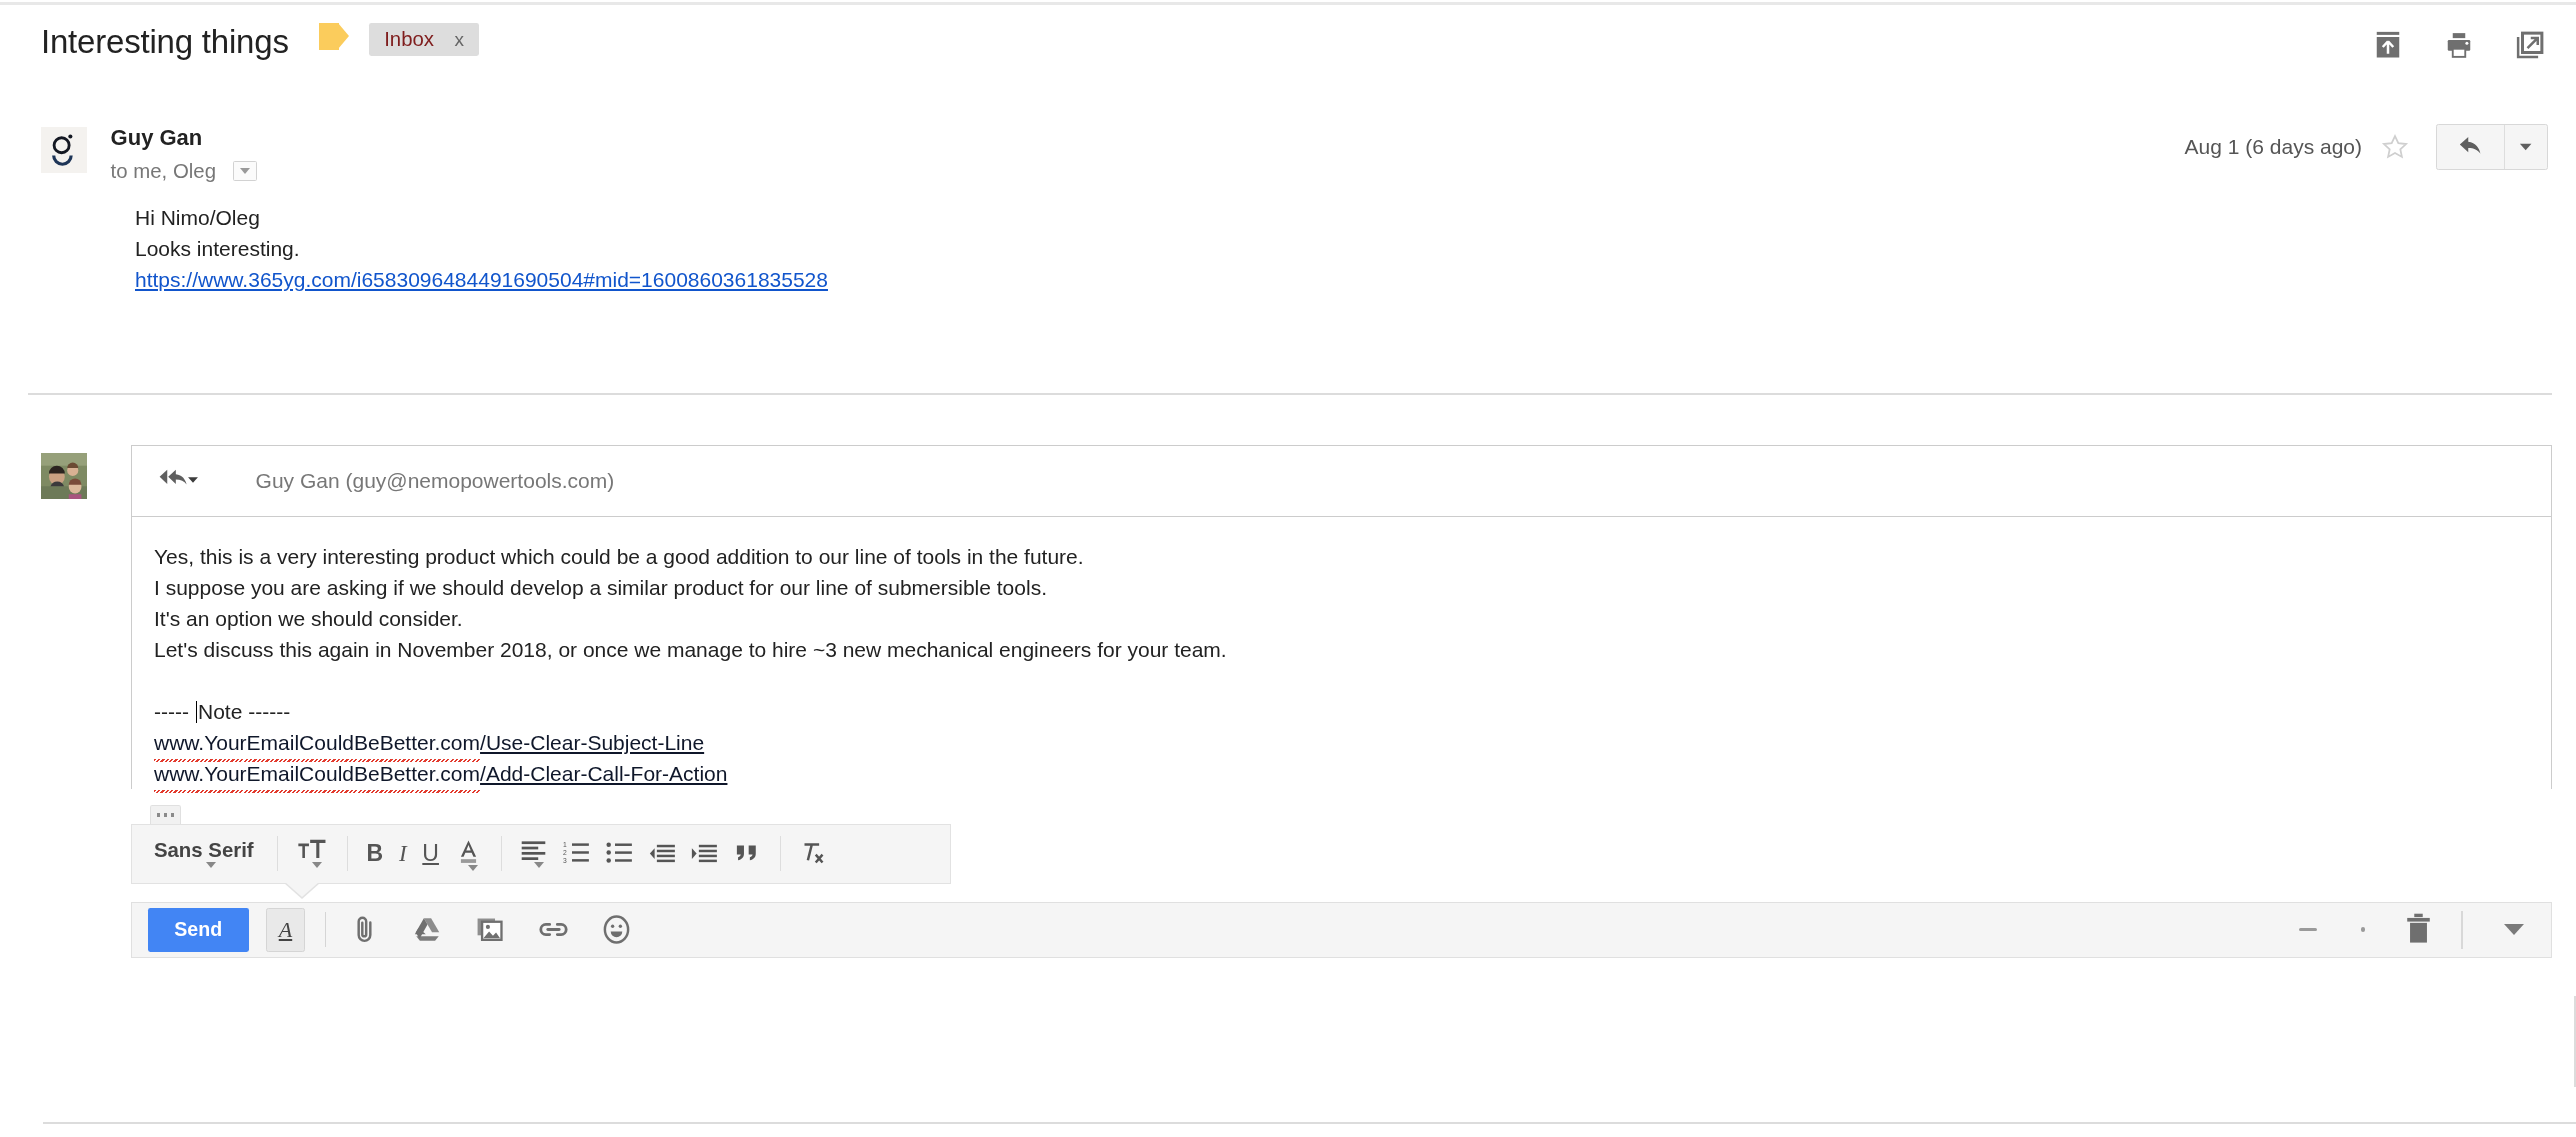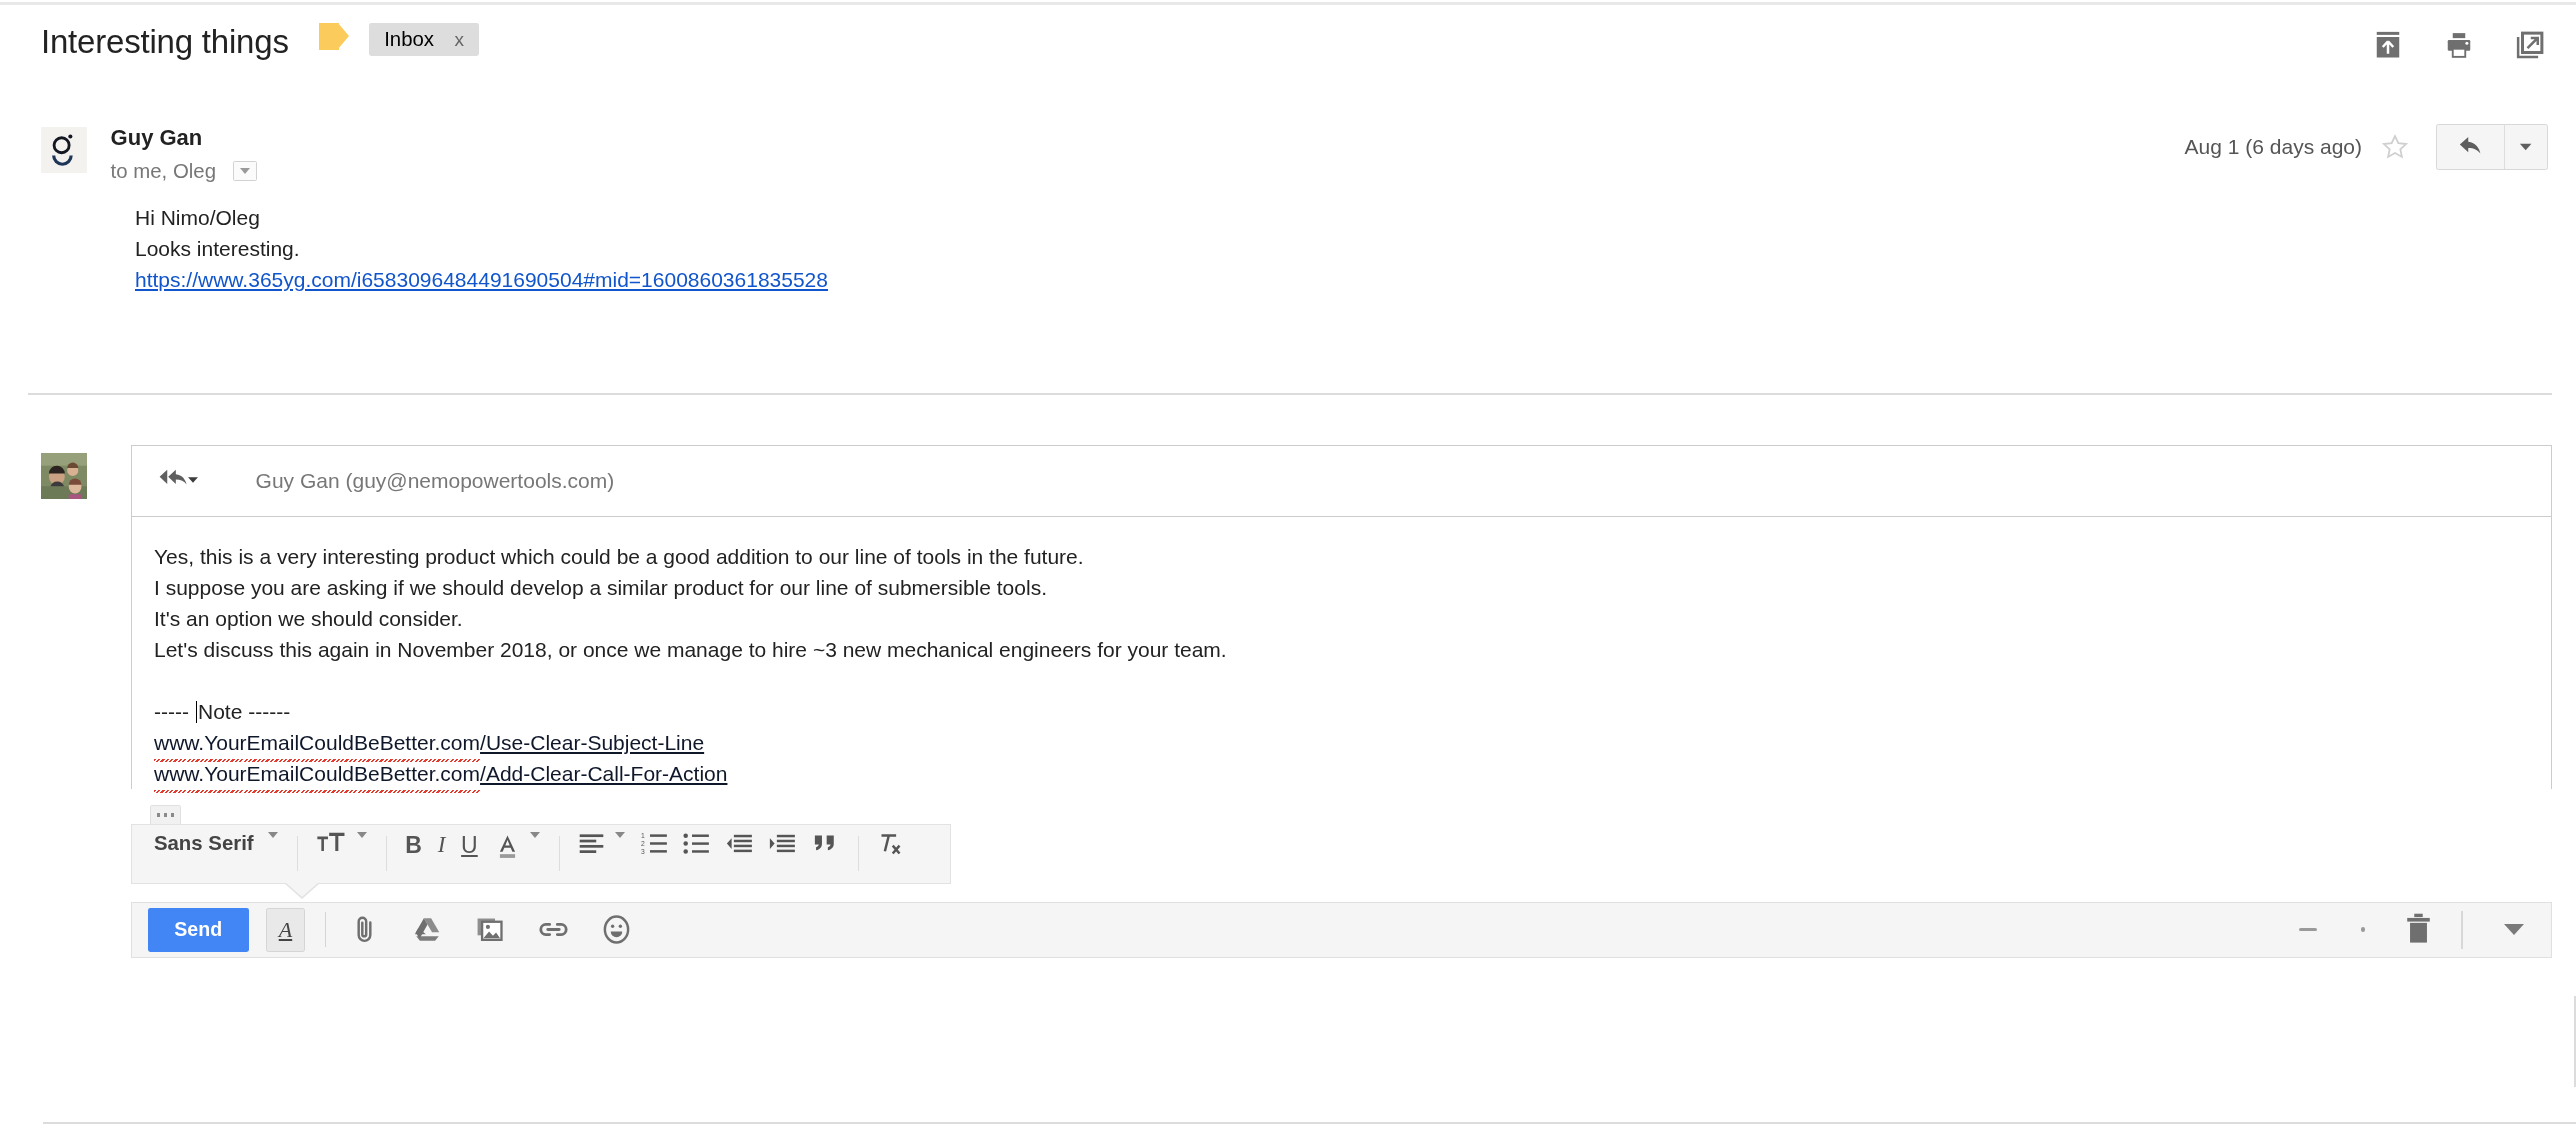--- a/index.html
+++ b/index.html
@@ -67,21 +67,21 @@
     height: 33px;
     background: #dddddd;
     border-radius: 2.4px;
     display: flex;
     align-items: center;
     padding: 0 15px;
     gap: 20.4px;
   }
   .inbox-chip .chip-label {
     font-size: 20.4px;
-    color: #000000;
+    color: #7f1d1d;
   }
   .inbox-chip .chip-x {
     font-size: 19px;
     color: #666666;
   }
 
   .header-actions {
     position: absolute;
     right: 31px; top: 30px;
     display: flex;
@@ -304,22 +304,24 @@
     height: 60px;
     background: #f5f5f5;
     border: 0.8px solid #e2e2e2;
     display: flex;
     align-items: center;
     padding-left: 14px;
   }
   .tb-item {
     height: 44px;
     display: flex;
+    align-items: center;
     justify-content: center;
     padding: 0 7.9px;
+    flex-direction: column;
   }
   .tb-font {
     font-size: 20.4px;
     font-weight: bold;
     color: #444444;
     padding-right: 4.7px;
   }
   .tb-caret {
     width: 0; height: 0;
     border-left: 5.5px solid transparent;

